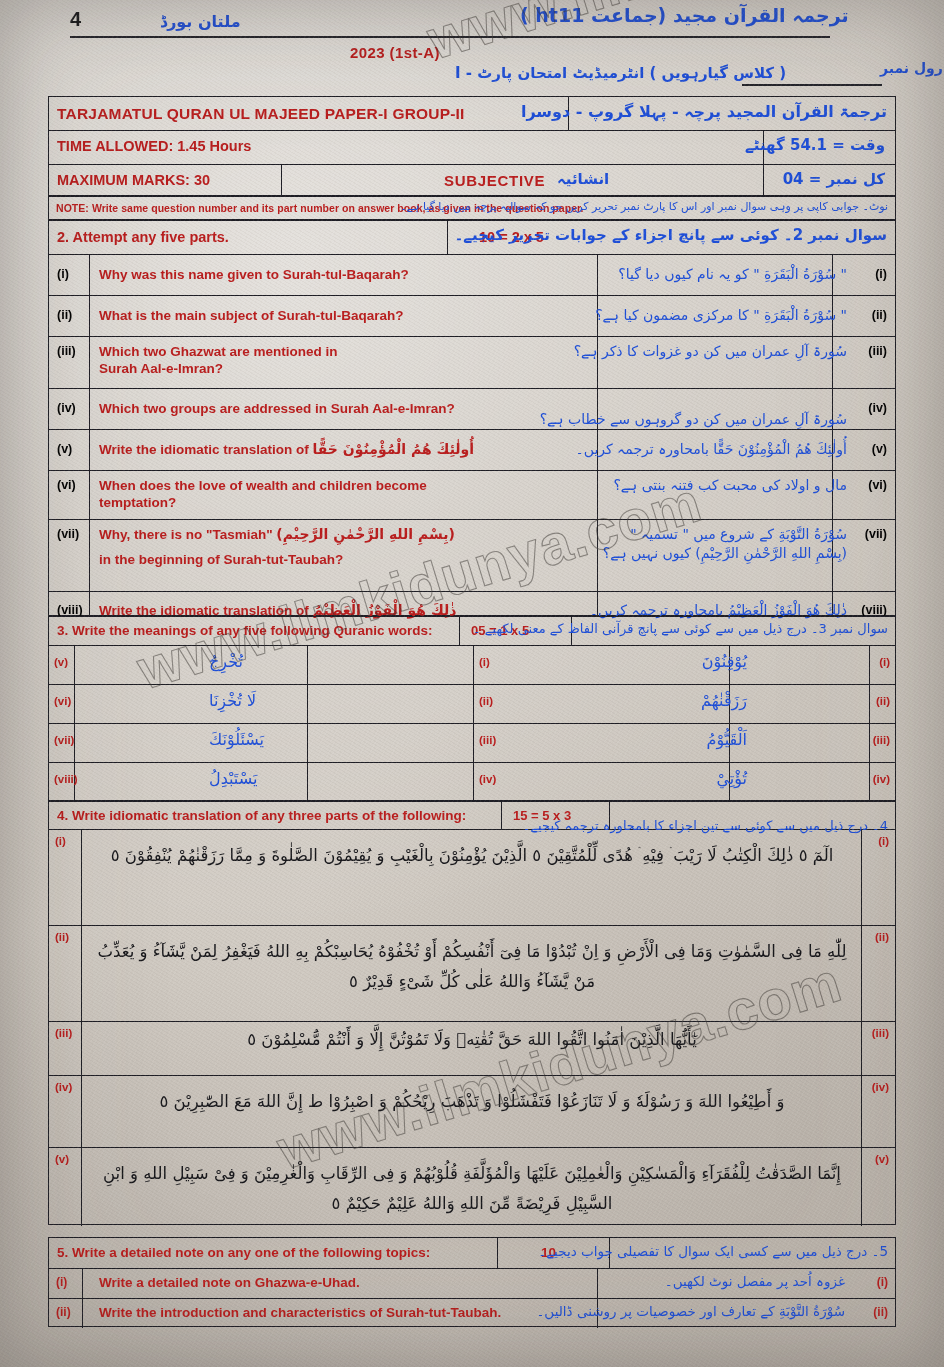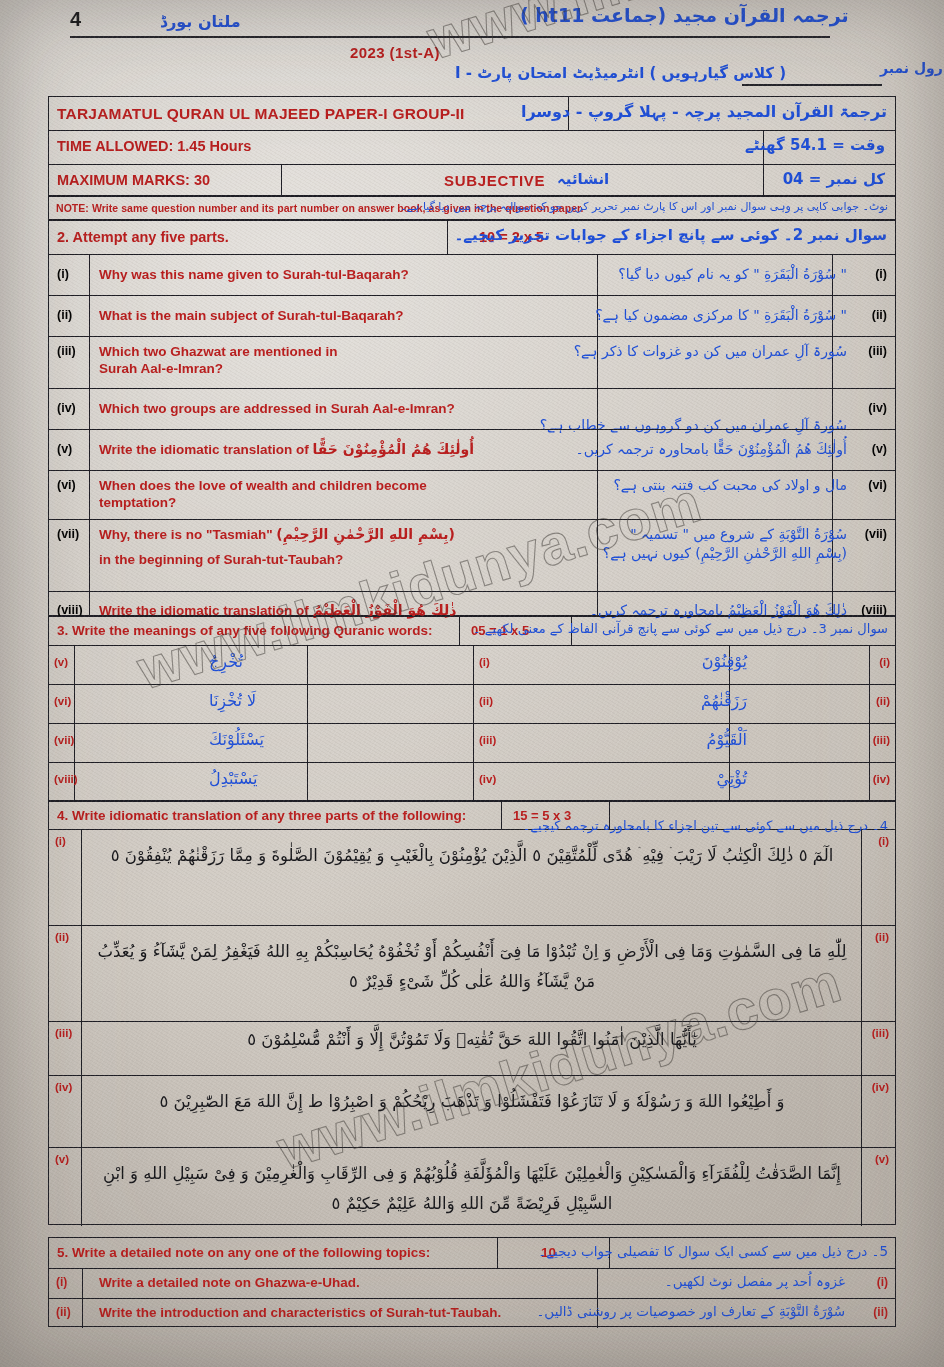--- a/index.html
+++ b/index.html
@@ -240,21 +240,21 @@
           <div class="rn-l" style="top: 8px;">(iii)</div>
           <div class="rn-r" style="top: 8px;">(iii)</div>
           <div class="txt-en en" style="top: 7px;">Which two Ghazwat are mentioned in<br>Surah Aal-e-Imran?</div>
           <div class="txt-ur ur" style="top: 6px;">سُورۃ آلِ عمران میں کن دو غزوات کا ذکر ہے؟</div>
         </div>
         <div class="hr" style="top: 167px; width: 100%;"></div>
         <div class="q2row" style="top: 167px; height: 41px;">
           <div class="rn-l" style="top: 13px;">(iv)</div>
           <div class="rn-r" style="top: 13px;">(iv)</div>
           <div class="txt-en en" style="top: 12px;">Which two groups are addressed in Surah Aal-e-Imran?</div>
-          <div class="txt-ur ur" style="top: 28px;">سُورۃ آلِ عمران میں کن دو گروہوں سے خطاب ہے؟</div>
+          <div class="txt-ur ur" style="top: 22px;">سُورۃ آلِ عمران میں کن دو گروہوں سے خطاب ہے؟</div>
         </div>
         <div class="hr" style="top: 208px; width: 100%;"></div>
         <div class="q2row" style="top: 208px; height: 41px;">
           <div class="rn-l" style="top: 13px;">(v)</div>
           <div class="rn-r" style="top: 13px;">(v)</div>
           <div class="txt-en en" style="top: 12px;">Write the idiomatic translation of  <span class="ar-in">أُولٰئِكَ هُمُ الْمُؤْمِنُوْنَ حَقًّا</span></div>
           <div class="txt-ur ur" style="top: 11px;"><span class="ar-in">أُولٰئِكَ هُمُ الْمُؤْمِنُوْنَ حَقًّا</span>  بامحاورہ ترجمہ کریں۔</div>
         </div>
         <div class="hr" style="top: 249px; width: 100%;"></div>
         <div class="q2row" style="top: 249px; height: 49px;">

